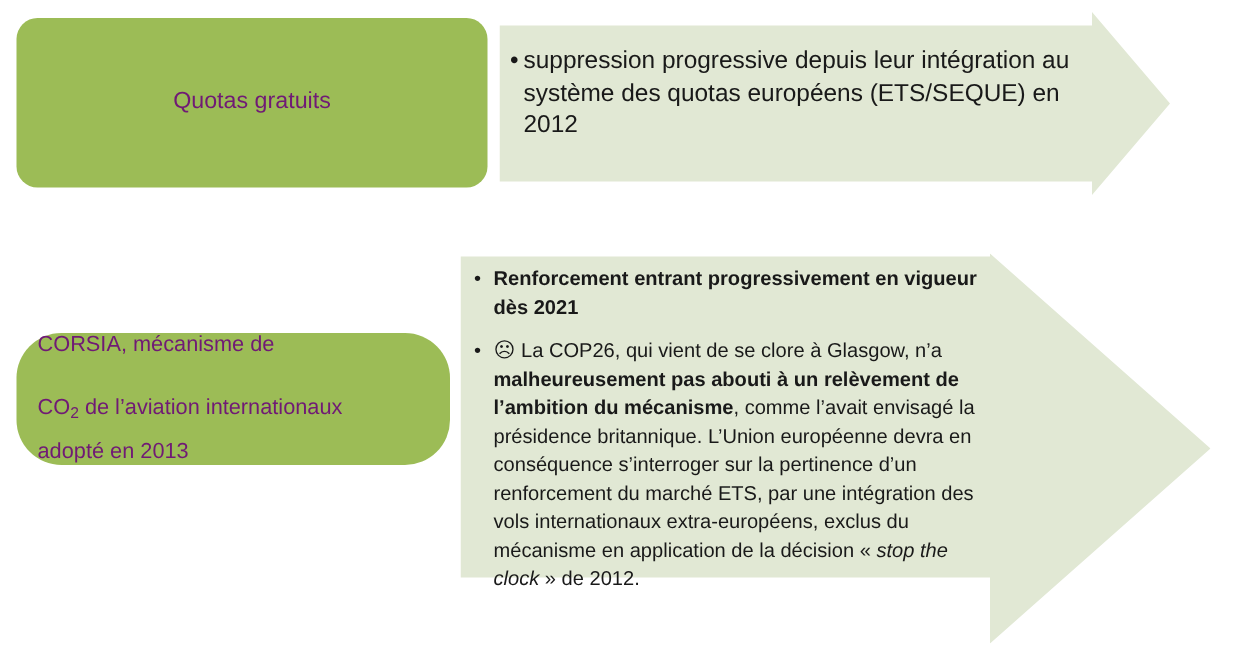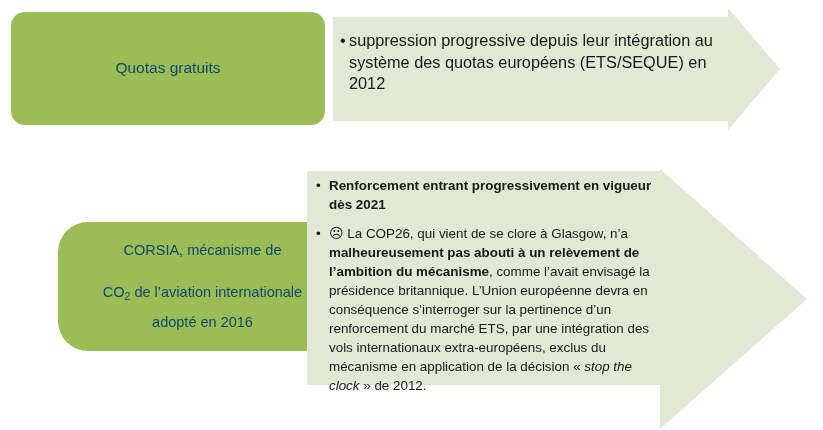--- a/index.html
+++ b/index.html
@@ -22,45 +22,43 @@
     width: 823px;
     height: 430px;
   }
 
   
   .green-box {
     position: absolute;
     box-sizing: border-box;
     background: #9CBC56;
     border-radius: 14px;
-    color: #0c4a6e;
+    color: #701a75;
     display: flex;
     align-items: center;
     justify-content: center;
-    text-align: center;
     line-height: 1.45;
     padding: 18px 14px;
   }
 
   #box-quotas {
     left: 11px;
     top: 12px;
     width: 314px;
     height: 113px;
     font-size: 15.5px;
   }
 
   #box-corsia {
     left: 11px;
     top: 222px;
     width: 289px;
-    height: 129px;
+    height: 88px;
     font-size: 14.5px;
     border-radius: 30px;
-    margin-left: 47px;
   }
   #box-corsia .inner {
     width: 100%;
   }
   #box-corsia .line-gap {
     display: block;
     height: 7px;
   }
   sub {
     font-size: 0.72em;
@@ -168,23 +166,23 @@
         <span class="dot">•</span>
         <span>suppression progressive depuis leur intégration au système des quotas européens (ETS/SEQUE) en 2012</span>
       </div>
     </div>
   </div>
 
   <div class="green-box" id="box-corsia">
     <span class="inner">
       <span>CORSIA, mécanisme de</span><br>
       <br>
-      <span><span>CO</span><sub>2</sub><span> de l’aviation internationale</span></span>
+      <span><span>CO</span><sub>2</sub><span> de l’aviation internationaux</span></span>
       <span class="line-gap"></span>
-      <span>adopté en 2016</span>
+      <span>adopté en 2013</span>
     </span>
   </div>
 
   <div class="arrow" id="arrow-corsia">
     <svg width="500" height="260" viewBox="0 0 500 260">
       <polygon points="0,2 353,2 353,0 500,130 353,260 353,216 0,216" fill="#E1E8D4"></polygon>
     </svg>
     <div class="arrow-text">
       <ul class="blist">
         <li>

